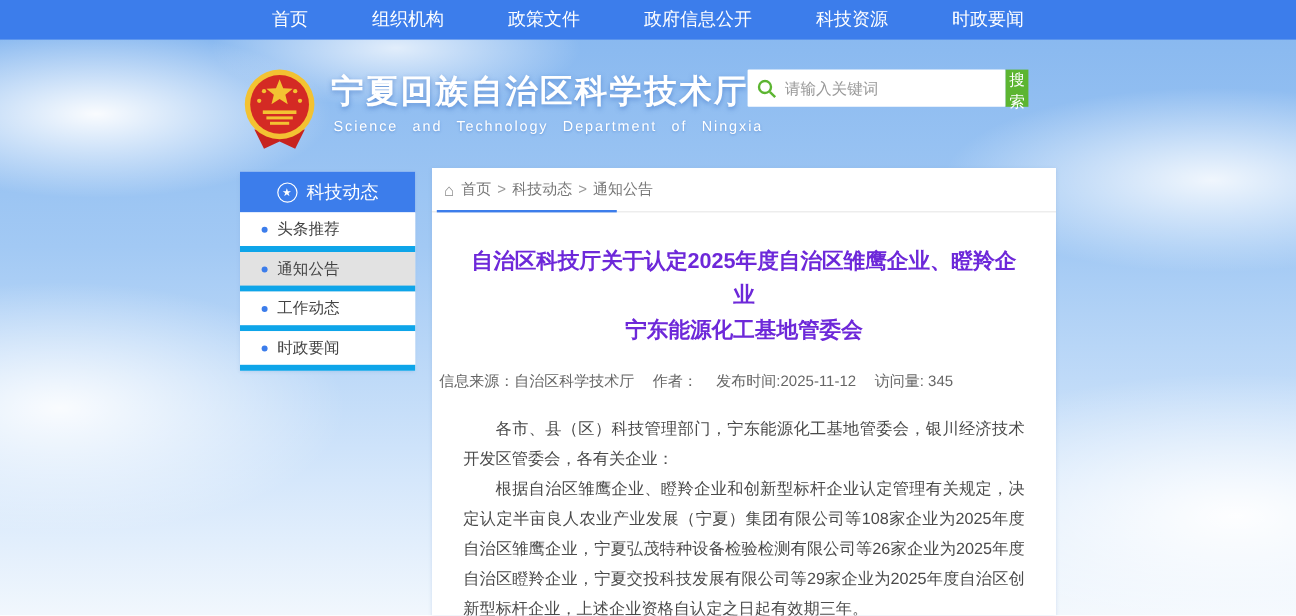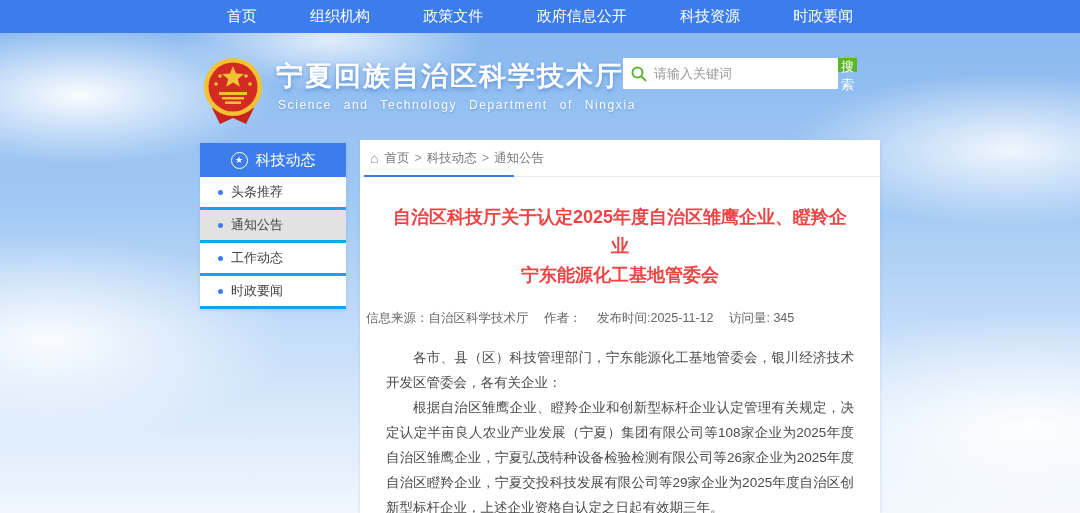--- a/index.html
+++ b/index.html
@@ -29,38 +29,38 @@
   .site-sub { position:absolute; left:78px; top:58px; color:#fff; font-size:12px; letter-spacing:1.6px; word-spacing:7px; text-shadow:0 1px 2px rgba(47,102,190,.45); white-space:nowrap; }
 
   .header-right { position:absolute; right:0; top:10px; width:285px; }
   .date-row { display:flex; justify-content:space-between; align-items:center; font-size:13px; color:#3a6fd8; white-space:nowrap; }
   .date-row .quick-links { display:flex; gap:8px; }
   .date-row a { color:#3a6fd8; text-decoration:none; cursor:pointer; }
   .search-row { margin-top:8px; display:flex; height:31px; width:262px;padding-left:28px; }
   .search-box { display:flex; align-items:center; background:#fff; width:222px; height:31px; padding:0 8px; border-radius:1px; }
   .search-box input { border:none; outline:none; flex:1; font-size:13px; color:#333; font-family:inherit; }
   .search-box input::placeholder { color:#999; }
-  .search-btn { width:40px; height:14px; background:#5cb531; color:#fff; font-size:13px; border:none; cursor:pointer; font-family:inherit; }
+  .search-btn { width:40px; height:31px; background:#5cb531; color:#fff; font-size:13px; border:none; cursor:pointer; font-family:inherit; }
 
   
   .sidebar { position:absolute; left:200px; top:143px; width:146px; background:#fff; box-shadow:0 1px 3px rgba(100,140,200,.25); }
   .sidebar-head { height:34px; background:#3c7deb; color:#fff; display:flex; align-items:center; justify-content:center; gap:8px; font-size:15px; }
   .sidebar-head .icn { width:17px; height:17px; border:1.5px solid #fff; border-radius:50%; display:flex; align-items:center; justify-content:center; font-size:9px; color:#fff; }
-  .side-item { position:relative; height:33px; display:flex; align-items:center; padding-left:18px; font-size:13px; color:#444; border-bottom:3px solid #0ea5e9; cursor:pointer; background:#fff; }
+  .side-item { position:relative; height:33px; display:flex; align-items:center; padding-left:18px; font-size:13px; color:#444; border-bottom:5px solid #0ea5e9; cursor:pointer; background:#fff; }
   .side-item .dot { width:5px; height:5px; border-radius:50%; background:#3c7deb; margin-right:8px; flex:0 0 auto; }
   .side-item.active { background:#e2e2e2; }
 
   .article { position:absolute; left:360px; top:140px; width:520px; height:373px; background:#fff; box-shadow:0 1px 3px rgba(100,140,200,.25); }
   .breadcrumb { position:relative; height:37px; display:flex; align-items:center; padding-left:10px; font-size:12.5px; color:#777; border-bottom:1px solid #e9e9e9; }
   .breadcrumb::after { content:""; position:absolute; left:4px; bottom:-1px; width:150px; height:2px; background:#3c7deb; }
   .breadcrumb a { color:#777; text-decoration:none; cursor:pointer; margin:0 4px; }
   .breadcrumb .sep { color:#999; margin:0 1px; }
   .home-ico { font-size:14px; color:#888; margin-right:2px; }
 
-  .art-title { margin-top:26px; text-align:center; font-size:18px; font-weight:bold; color:#ef4444; line-height:29px; padding:0 30px; }
+  .art-title { margin-top:26px; text-align:center; font-size:18px; font-weight:bold; color:#6d28d9; line-height:29px; padding:0 30px; }
   .art-meta { margin-top:20px; font-size:12.5px; color:#666; }
   .art-meta span { margin:0 6px; }
 
   .art-body { margin-top:18px; padding:0 26px; font-size:13.5px; color:#4a4a4a; line-height:25px; text-align:justify; }
   .art-body p { text-indent:2em; }
 </style>
 </head>
 <body>
 
 <div class="page">

